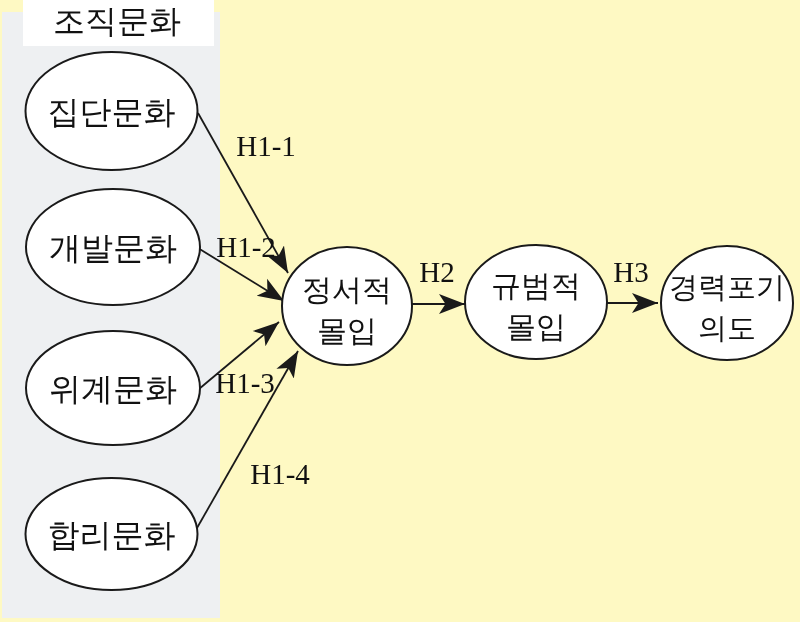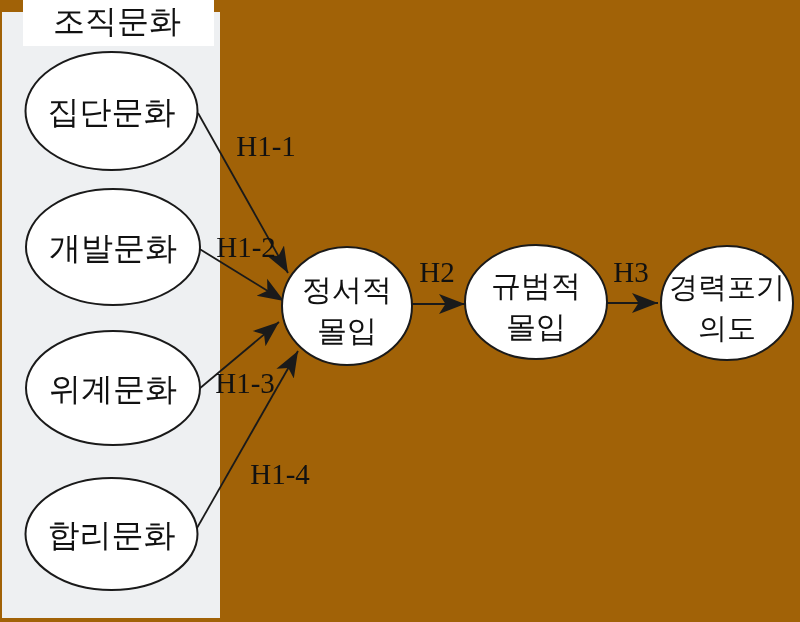--- a/index.html
+++ b/index.html
@@ -4,21 +4,21 @@
 <style>
   html, body {
     margin: 0;
     padding: 0;
     background: #ffffff;
   }
   .canvas {
     position: relative;
     width: 800px;
     height: 622px;
-    background: #a16207;
+    background: #fef9c3;
     overflow: hidden;
   }
   svg {
     display: block;
   }
   .node-ellipse {
     fill: #ffffff;
     stroke: #1a1a1a;
     stroke-width: 2;
   }

